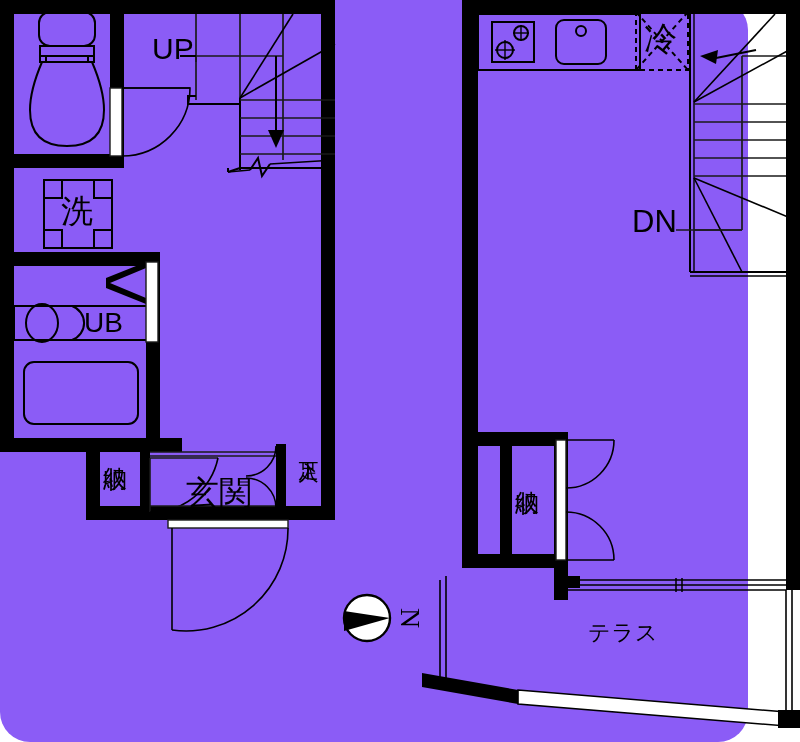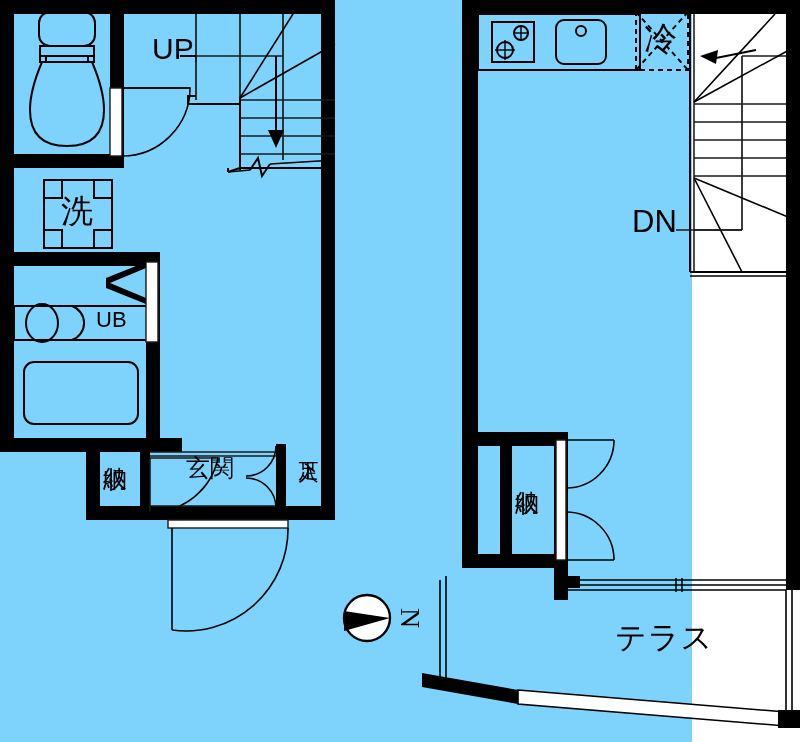--- a/index.html
+++ b/index.html
@@ -1,21 +1,21 @@
 <!DOCTYPE html>
 <html><head>
 <meta charset="utf-8">
 <style>
   html,body{margin:0;padding:0;background:#ffffff;}
   body{
     width:800px;height:742px;
     font-family:"Liberation Sans","DejaVu Sans",sans-serif;
     overflow:hidden;
   }
-  #plan{position:relative;width:692px;height:742px;background:#7dd3fc;}
+  #plan{position:relative;width:748px;height:742px;background:#8b5cf6;border-radius:30px;}
   #plan svg{display:block;position:absolute;left:0;top:0;}
   .lbl{
     position:absolute;
     font-family:"Liberation Sans","DejaVu Sans",sans-serif;
     color:#000;
     white-space:pre;
     line-height:1.0;
     user-select:none;
   }
   .lbl-jp{font-family:"DejaVu Sans","Liberation Sans",sans-serif;}
@@ -260,32 +260,32 @@
       <circle cx="367" cy="618" r="23" fill="#fff" stroke="#000" stroke-width="2.4"></circle>
       <polygon points="344,611 390,618 344,631" fill="#000"></polygon>
     </g>
 
   </svg>
 
   <div class="lbl" style="left:152px; top:34px; font-size:30px;">UP</div>
 
   <div class="lbl lbl-jp" style="left:61px; top:195px; font-size:32px;">洗</div>
 
-  <div class="lbl" style="left:96px; top:309px; font-size:22px;">UB</div>
+  <div class="lbl" style="left:84px; top:309px; font-size:28px;">UB</div>
 
   <div class="lbl lbl-jp vert" style="left:103px; top:448px; font-size:24px;">収納</div>
 
-  <div class="lbl lbl-jp" style="left:186px; top:456px; font-size:24px;">玄関</div>
+  <div class="lbl lbl-jp" style="left:186px; top:476px; font-size:33px;">玄関</div>
 
   <div class="lbl lbl-jp vert" style="left:299px; top:446px; font-size:20px;">下足入</div>
 
   <div class="lbl lbl-jp" style="left:644px; top:22px; font-size:33px;">冷</div>
 
   <div class="lbl" style="left:632px; top:206px; font-size:31px;text-align:center;">DN</div>
 
 
   <div class="lbl lbl-jp vert" style="left:515px; top:472px; font-size:24px;">収納</div>
 
-  <div class="lbl lbl-jp" style="left:588px; top:622px; font-size:31px; letter-spacing:1px;margin-left:27px;">テラス</div>
+  <div class="lbl lbl-jp" style="left:588px; top:622px; font-size:22px; letter-spacing:1px;">テラス</div>
 
   <div class="lbl rot90" style="left:400px; top:604px; font-size:28px; font-family:'Liberation Serif','DejaVu Serif',serif;">N</div>
 
 </div>
 
 </body></html>

